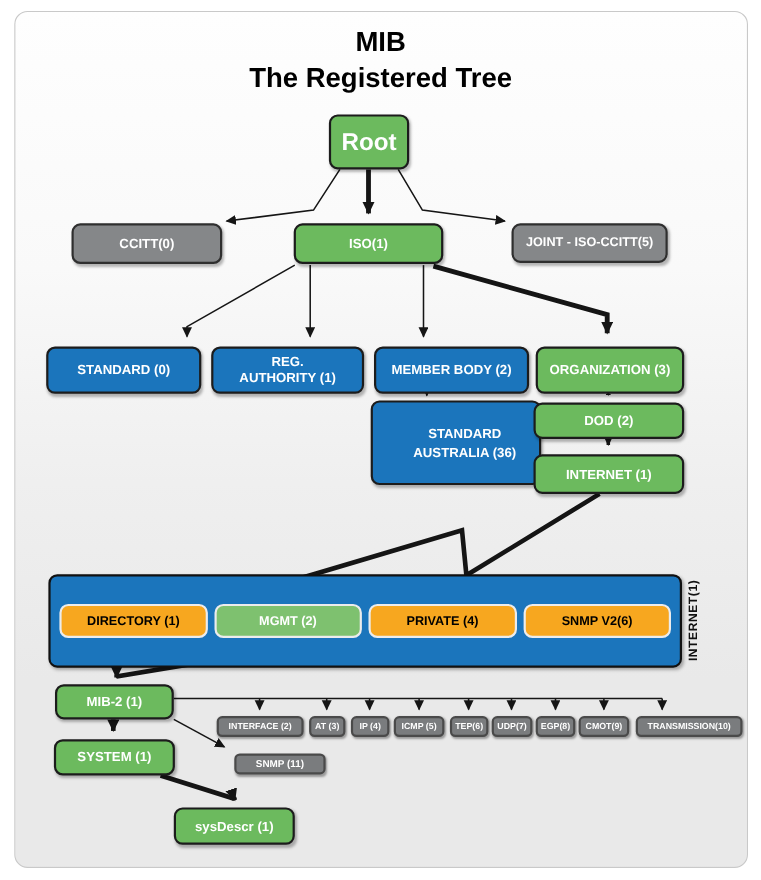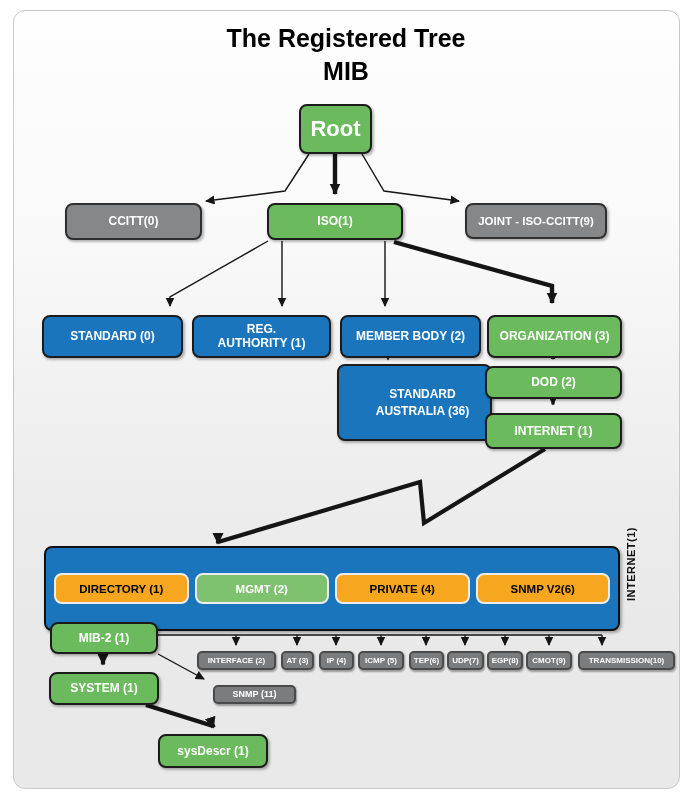--- a/index.html
+++ b/index.html
@@ -32,39 +32,38 @@
   .root{font-size:22px;}
   .f12{font-size:12px;}
   .f11{font-size:11.5px;}
   .f9{font-size:9px;}
   .f8{font-size:8px;letter-spacing:0px;}
   .container-box{
     position:absolute;left:44px;top:522px;width:576px;height:85px;
     background:#1b75bc;border:2px solid #111;border-radius:8px;box-sizing:border-box;
     display:flex;align-items:center;gap:6px;padding:0 8px;
     box-shadow:1.5px 2px 3px rgba(0,0,0,0.3);
-    margin-top:24px;
   }
   .container-box .inner{height:31px;}
   .vlabel{
     position:absolute;left:621px;top:522px;height:85px;width:20px;
     writing-mode:vertical-rl;transform:rotate(180deg);
     display:flex;align-items:center;justify-content:center;
     font-size:11px;font-weight:bold;color:#111;letter-spacing:0.5px;
   }
   svg.wires{position:absolute;left:0;top:0;pointer-events:none;}
 </style>
 </head>
 <body>
 
 <div class="card"></div>
 
 <div class="title">
+  <div>MIB</div>
   <div>The Registered Tree</div>
-  <div>MIB</div>
 </div>
 
 <svg class="wires" width="692" height="800" viewBox="0 0 692 800">
   <defs>
     <marker id="ah-thin" markerUnits="userSpaceOnUse" markerWidth="14" markerHeight="12" refX="8.5" refY="4.5" orient="auto">
       <path d="M0,0 L9.5,4.5 L0,9 z" fill="#151515"></path>
     </marker>
     <marker id="ah-thick" markerUnits="userSpaceOnUse" markerWidth="18" markerHeight="15" refX="10.5" refY="5.5" orient="auto">
       <path d="M0,0 L11.5,5.5 L0,11 z" fill="#151515"></path>
     </marker>
@@ -105,21 +104,21 @@
     <line x1="158" y1="654" x2="204" y2="679" stroke-width="1.4" marker-end="url(#ah-thin)"></line>
 
     <polyline points="146,705 213,726 213.5,727.5" stroke-width="4.4" marker-end="url(#ah-thick)"></polyline>
   </g>
 </svg>
 
 <div class="node green root" style="left:299px;top:104px;width:73px;height:50px;">Root</div>
 
 <div class="node gray f12" style="left:65px;top:203px;width:137px;height:37px;">CCITT(0)</div>
 <div class="node green f12" style="left:267px;top:203px;width:136px;height:37px;">ISO(1)</div>
-<div class="node gray f11" style="left:465px;top:203px;width:142px;height:36px;">JOINT - ISO-CCITT(9)</div>
+<div class="node gray f11" style="left:465px;top:203px;width:142px;height:36px;">JOINT - ISO-CCITT(5)</div>
 
 <div class="node blue f12" style="left:42px;top:315px;width:141px;height:43px;">STANDARD (0)</div>
 <div class="node blue f12" style="left:192px;top:315px;width:139px;height:43px;line-height:1.15;">REG.
 AUTHORITY (1)</div>
 <div class="node blue f12" style="left:340px;top:315px;width:141px;height:43px;">MEMBER BODY (2)</div>
 <div class="node green f12" style="left:487px;top:315px;width:135px;height:43px;">ORGANIZATION (3)</div>
 
 <div class="node blue f12" style="left:337px;top:364px;width:155px;height:77px;line-height:1.35;padding-left:16px;">STANDARD
 AUSTRALIA (36)</div>
 <div class="node green f12" style="left:485px;top:366px;width:137px;height:33px;">DOD (2)</div>

